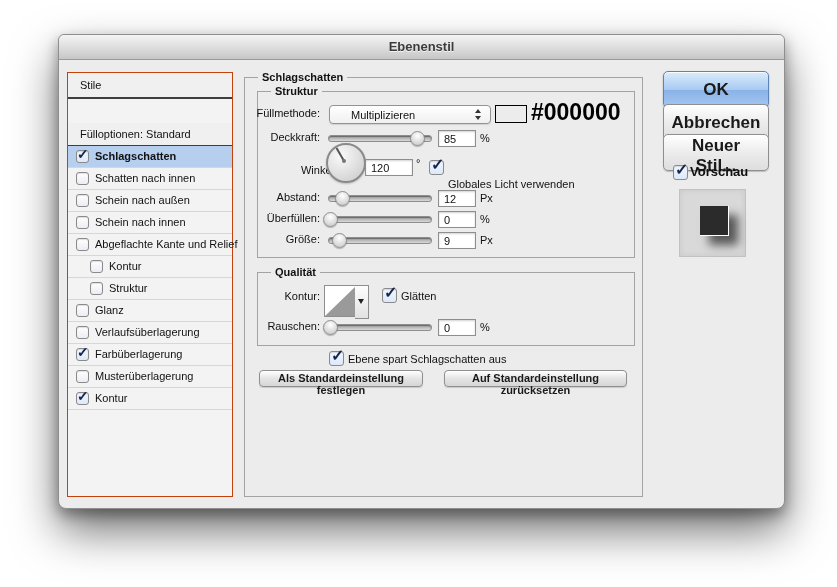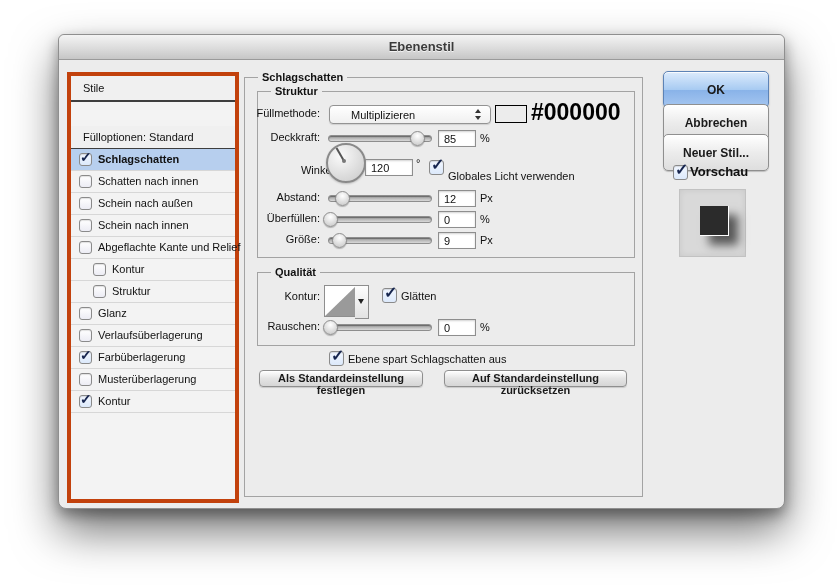--- a/index.html
+++ b/index.html
@@ -34,21 +34,21 @@
   .group>.gtitle{position:absolute;top:-7px;left:13px;background:#ececec;padding:0 4px;
     font-size:11px;font-weight:bold;color:#111;}
   .rlabel{position:absolute;left:0;width:261px;text-align:right;font-size:11px;color:#111;}
   .btn{position:absolute;border:1px solid #8f8f8f;border-radius:4px;
     background:linear-gradient(#ffffff,#e4e4e4 50%,#d6d6d6);
     box-shadow:inset 0 1px 0 #fff,0 1px 1px rgba(0,0,0,.15);
     font-size:11px;font-weight:bold;color:#1a1a1a;text-align:center;
     font-family:"Liberation Sans",sans-serif;cursor:default;}
   
   #sidebar{position:absolute;left:8px;top:37px;width:164px;height:423px;
-    border:4px solid #c2410c;background:#f3f3f3;}
+    border:1px solid #c2410c;background:#f3f3f3;}
   .shead{position:relative;height:24px;border-bottom:2px double #3e3e3e;background:#f0f0f0;}
   .shead .t{position:absolute;left:12px;top:6px;font-size:11px;color:#111;}
   .sfill{position:relative;height:22px;border-bottom:1px solid #3e3e3e;background:#f0f0f0;margin-top:24px;}
   .sfill .t{position:absolute;left:12px;top:5px;font-size:11px;color:#111;}
   .srow{position:relative;height:21px;border-bottom:1px solid #d7d7d7;background:#f3f3f3;}
   .srow .cb{left:8px;top:4px;}
   .srow.ind .cb{left:22px;}
   .srow .t{position:absolute;left:27px;top:4px;font-size:11px;color:#111;white-space:nowrap;}
   .srow.ind .t{left:41px;}
   .srow.sel{background:#b7cfee;}
@@ -77,21 +77,21 @@
     background:#fff;overflow:hidden;}
   .contourthumb .tri{position:absolute;left:0;top:0;width:0;height:0;
     border-left:31px solid transparent;border-bottom:30px solid #9a9a9a;}
   .contourarrow{position:absolute;left:296px;top:-5px;width:13px;height:32px;border:1px solid #8e8e8e;
     border-left:none;background:linear-gradient(#fdfdfd,#e2e2e2);}
   .contourarrow i{position:absolute;left:3px;top:13px;width:0;height:0;
     border-left:3.5px solid transparent;border-right:3.5px solid transparent;border-top:5px solid #222;}
   
   .macbtn{position:absolute;left:604px;width:106px;height:37px;border:1px solid #8f8f8f;border-radius:5px;
     background:linear-gradient(#ffffff,#ececec 50%,#dedede);box-shadow:inset 0 1px 0 #fff,0 1px 1px rgba(0,0,0,.2);
-    font-size:12px;font-weight:bold;color:#1a1a1a;text-align:center;line-height:20px;}
+    font-size:17px;font-weight:bold;color:#1a1a1a;text-align:center;line-height:20px;}
   .macbtn.primary{border-color:#5d83b6;
     background:linear-gradient(#dcebfc,#a8cbf2 50%,#88b2e8 50%,#a5c6f0);
     box-shadow:inset 0 1px 0 rgba(255,255,255,.8),0 1px 2px rgba(0,0,0,.25);}
   #previewbox{position:absolute;left:620px;top:154px;width:65px;height:66px;background:#d9d9d9;
     border:1px solid #c2c2c2;box-shadow:inset 0 0 6px rgba(0,0,0,.08);}
   #previewsq{position:absolute;left:20px;top:16px;width:28px;height:29px;background:#2b2b2b;
     border-right:1px solid #fff;border-bottom:1px solid #fff;
     box-shadow:9px 9px 9px rgba(0,0,0,.6);}
   #vorschau-label{position:absolute;left:631px;top:129px;font-size:13px;font-weight:bold;color:#111;}
 </style>
@@ -195,21 +195,21 @@
 
     <div class="prow" style="top:127px;">
       <span class="rlabel" style="top:2px;padding-left:17px;">Winkel:</span>
       <div class="dial">
         <div class="needle" style="transform: rotate(-120deg);"></div>
         <div class="dot"></div>
       </div>
       <input class="tinput" style="left: 306px; top: -3px; width: 41px;" value="120">
       <span class="unit" style="left:357px;top:-5px;">°</span>
       <span class="cb checked" style="left:370px;top:-2px;"></span>
-      <span class="unit" style="left:389px;top:8px;">Globales Licht verwenden</span>
+      <span class="unit" style="left:389px;top:16px;">Globales Licht verwenden</span>
     </div>
 
     <div class="prow" style="top:156px;">
       <span class="rlabel">Abstand:</span>
       <div class="track" style="left:269px;top:4px;">
         <div class="thumb" style="left: calc(12% - 6px);"></div>
       </div>
       <input class="tinput" style="left: 379px; top: -1px; width: 31px;" value="12">
       <span class="unit" style="left:421px;top:1px;">Px</span>
     </div>

